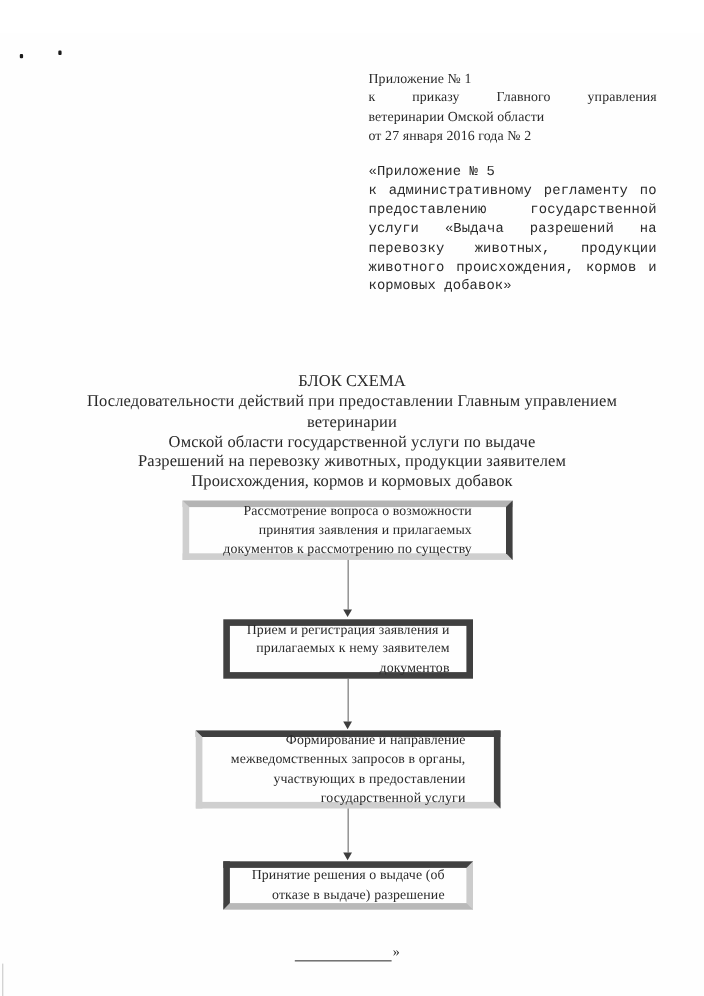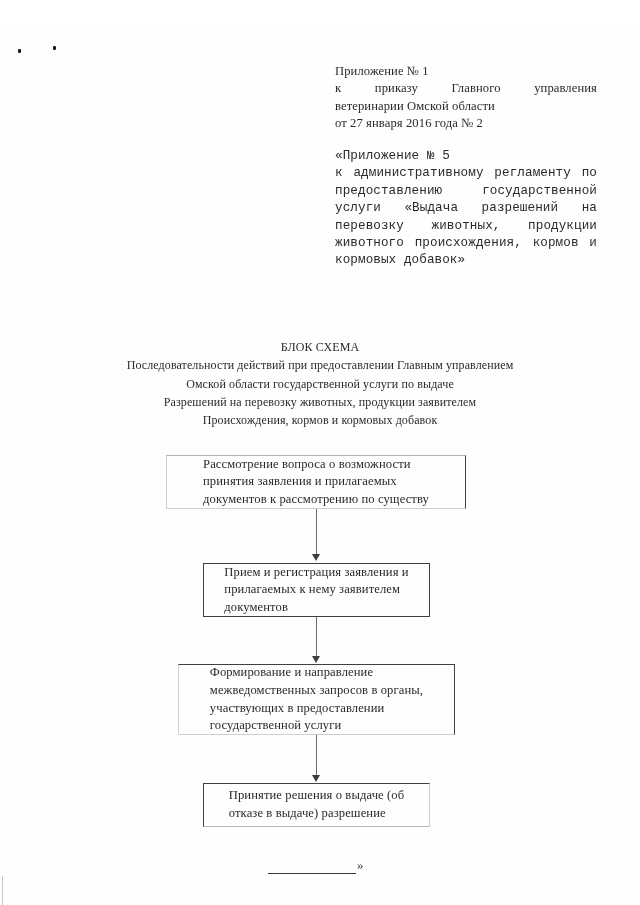--- a/index.html
+++ b/index.html
@@ -63,37 +63,37 @@
     text-align-last: justify;
   }
 
   
   #title-block {
     position: absolute;
     left: 50px;
     top: 308px;
     width: 540px;
     text-align: center;
-    font-size: 12px;
+    font-size: 15px;
     line-height: 18.3px;
     letter-spacing: .1px;
   }
   #title-block .tl { display: block; }
 
   
   #flow { position: absolute; left: 0; top: 0; width: 640px; height: 905px; }
   .fbox {
     position: absolute;
     box-sizing: border-box;
-    border: 1px solid #404040;
+    border: 6px solid #404040;
     background: transparent;
     display: flex;
     align-items: center;
     justify-content: center;
-    text-align: left;
+    text-align: right;
     font-size: 12.6px;
     line-height: 17.6px;
     letter-spacing: .1px;
     color: #2a2a2a;
   }
   .fbox .bx { display: block; padding: 0 6px; }
   .fbox .bl { display: block; }
 
   
   #box-1 { border-left-color: #cfcfcf; border-bottom-color: #cfcfcf; border-top-color: #b4b4b4; }
@@ -153,20 +153,21 @@
     <span class="ln j">предоставлению государственной</span>
     <span class="ln j">услуги «Выдача разрешений на</span>
     <span class="ln j">перевозку животных, продукции</span>
     <span class="ln j">животного происхождения, кормов и</span>
     <span class="ln">кормовых добавок»</span>
   </div>
 
   <div id="title-block">
     <span class="tl">БЛОК СХЕМА</span>
     <span class="tl">Последовательности действий при предоставлении Главным управлением</span>
+    <span class="tl">ветеринарии</span>
     <span class="tl">Омской области государственной услуги по выдаче</span>
     <span class="tl">Разрешений на перевозку животных, продукции заявителем</span>
     <span class="tl">Происхождения, кормов и кормовых добавок</span>
   </div>
 
   <div id="flow">
 
     <div class="fbox" id="box-1" style="left:166px; top:425px; width:300px; height:54px;">
       <span class="bx">
         <span class="bl">Рассмотрение вопроса о возможности</span>

